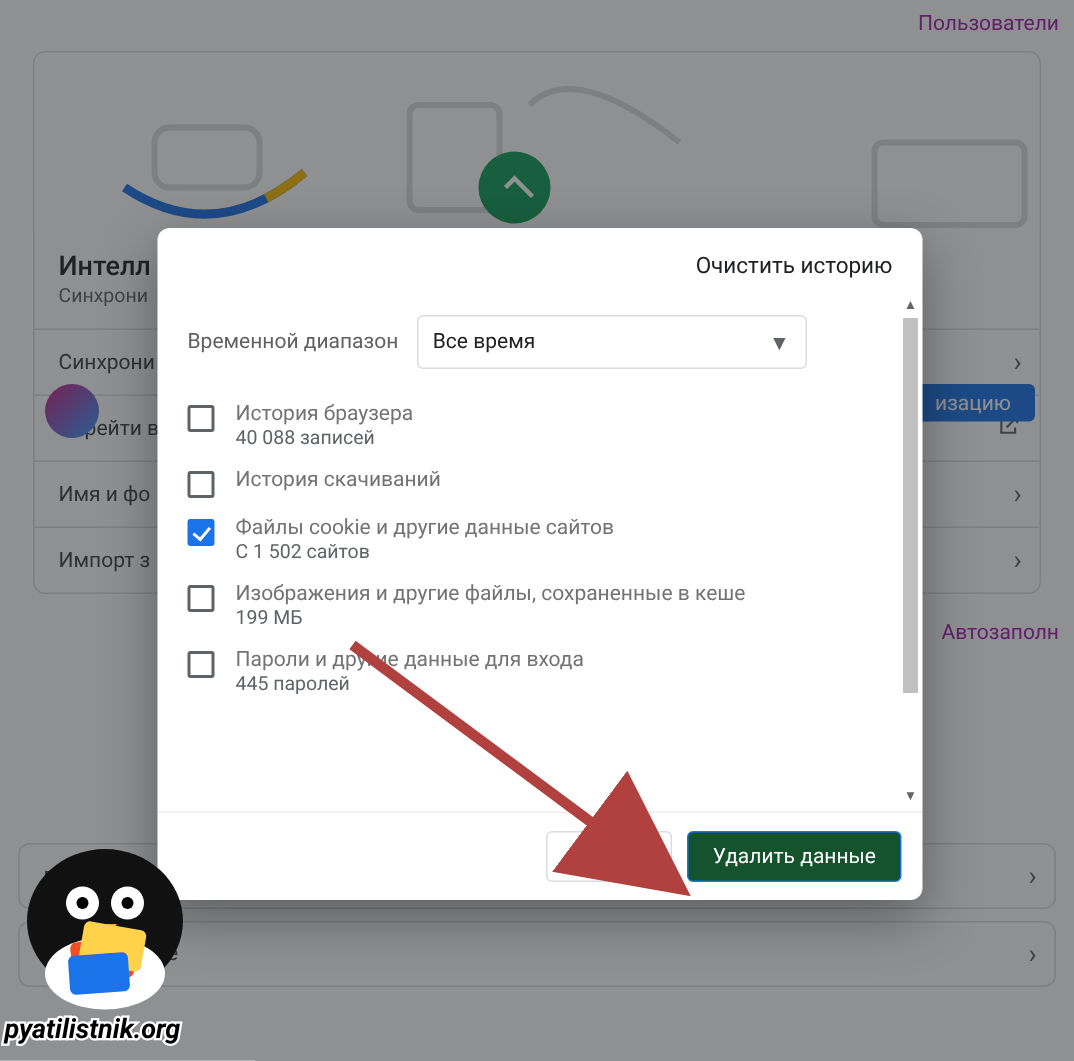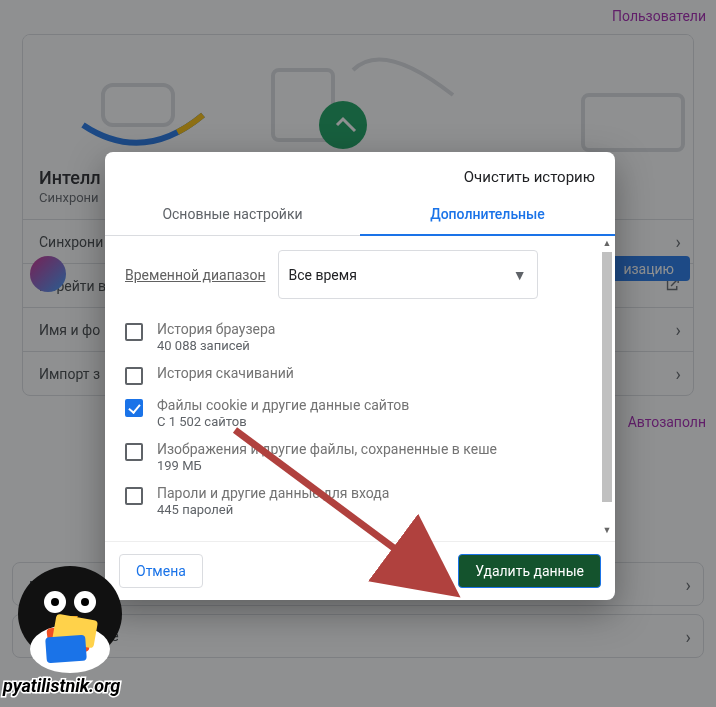--- a/index.html
+++ b/index.html
@@ -27,32 +27,32 @@
   .dlg-title { font-size:15px; color:#202124; padding:16px 20px 10px 20px;text-align:right; }
   .tabs { display:flex; }
   .tab { flex:1; text-align:center; padding:10px 0 12px 0; font-size:14px; color:#5f6368; cursor:pointer; border-bottom:1px solid #dadce0;}
   .tab.active { color:#1a73e8; font-weight:500; border-bottom:2px solid #1a73e8;}
   .dlg-body { flex:1; position:relative; padding: 12px 0 0 20px; overflow:hidden;}
   .scroll-track { position:absolute; right:2px; top:2px; bottom:2px; width:12px; }
   .scroll-thumb { position:absolute; width:10px; right:1px; background:#c0c0c0; border-radius:0;}
   .scroll-arrow { position:absolute; right:0; width:12px; height:14px; font-size:9px; text-align:center; color:#666; }
 
   .range-row { display:flex; align-items:center; gap:12px; margin:2px 0 16px 0;}
-  .range-label { color:#616161; font-size:14px;text-decoration:underline;}
-  .select { width:260px; height:49px; border:1px solid #dadce0; border-radius:4px; background:#fff; color:#202124; font-size:14px; padding:0 10px; display:flex; align-items:center; justify-content:space-between;}
+  .range-label { color:#616161; font-size:14px;}
+  .select { width:260px; height:36px; border:1px solid #dadce0; border-radius:4px; background:#fff; color:#202124; font-size:14px; padding:0 10px; display:flex; align-items:center; justify-content:space-between;}
   .select .tri { color:#5f6368; }
 
   .opt { display:flex; gap:14px; padding:6px 18px 6px 0; }
   .cb { width:18px; height:18px; border:2px solid #5f6368; border-radius:2px; flex:0 0 18px; margin-top:2px; background:#fff; display:flex; align-items:center; justify-content:center;}
   .cb.checked { background:#1a73e8; border-color:#1a73e8; }
   .cb.checked::after { content:""; width:5px; height:9px; border:solid #fff; border-width:0 2.5px 2.5px 0; transform:rotate(40deg); margin-top:-2px;}
   .opt-txt .t { color:#737373; font-size:14px; }
   .opt-txt .s { color:#5f6368; font-size:13px; margin-top:1px;}
 
-  .dlg-footer { display:flex; justify-content:space-between; gap:10px; padding:12px 14px; border-top:1px solid #eee;}
+  .dlg-footer { display:flex; justify-content:flex-end; gap:10px; padding:12px 14px; border-top:1px solid #eee;}
   .btn { height:34px; padding:0 16px; border-radius:4px; font-size:14px; cursor:pointer; }
   .btn.secondary { background:#fff; border:1px solid #dadce0; color:#1a73e8;}
   .btn.primary { background:#14532d; border:1px solid #1a73e8; color:#fff;}
 
   
   .arrow { position:absolute; left:210px; top:415px; pointer-events:none; }
   .arrow svg{ overflow:visible; }
 
   .avatar { width:36px; height:36px; border-radius:50%; background:linear-gradient(135deg,#c28 0%,#39f 100%); position:absolute; left:30px; top:256px; }
 
@@ -128,24 +128,20 @@
       <span>ругие данные</span>
       <span class="chev">›</span>
     </div>
 </div>
 
 <div class="dim-overlay"></div>
 
 <div class="dialog">
   <div class="dlg-title">Очистить историю</div>
 
-  <div class="tabs">
-    <div class="tab">Основные настройки</div>
-    <div class="tab active">Дополнительные</div>
-  </div>
 
   <div class="dlg-body">
     <div class="range-row">
       <div class="range-label">Временной диапазон</div>
       <div class="select">
         <span>Все время</span>
         <span class="tri">▼</span>
       </div>
     </div>
     <div id="options">

